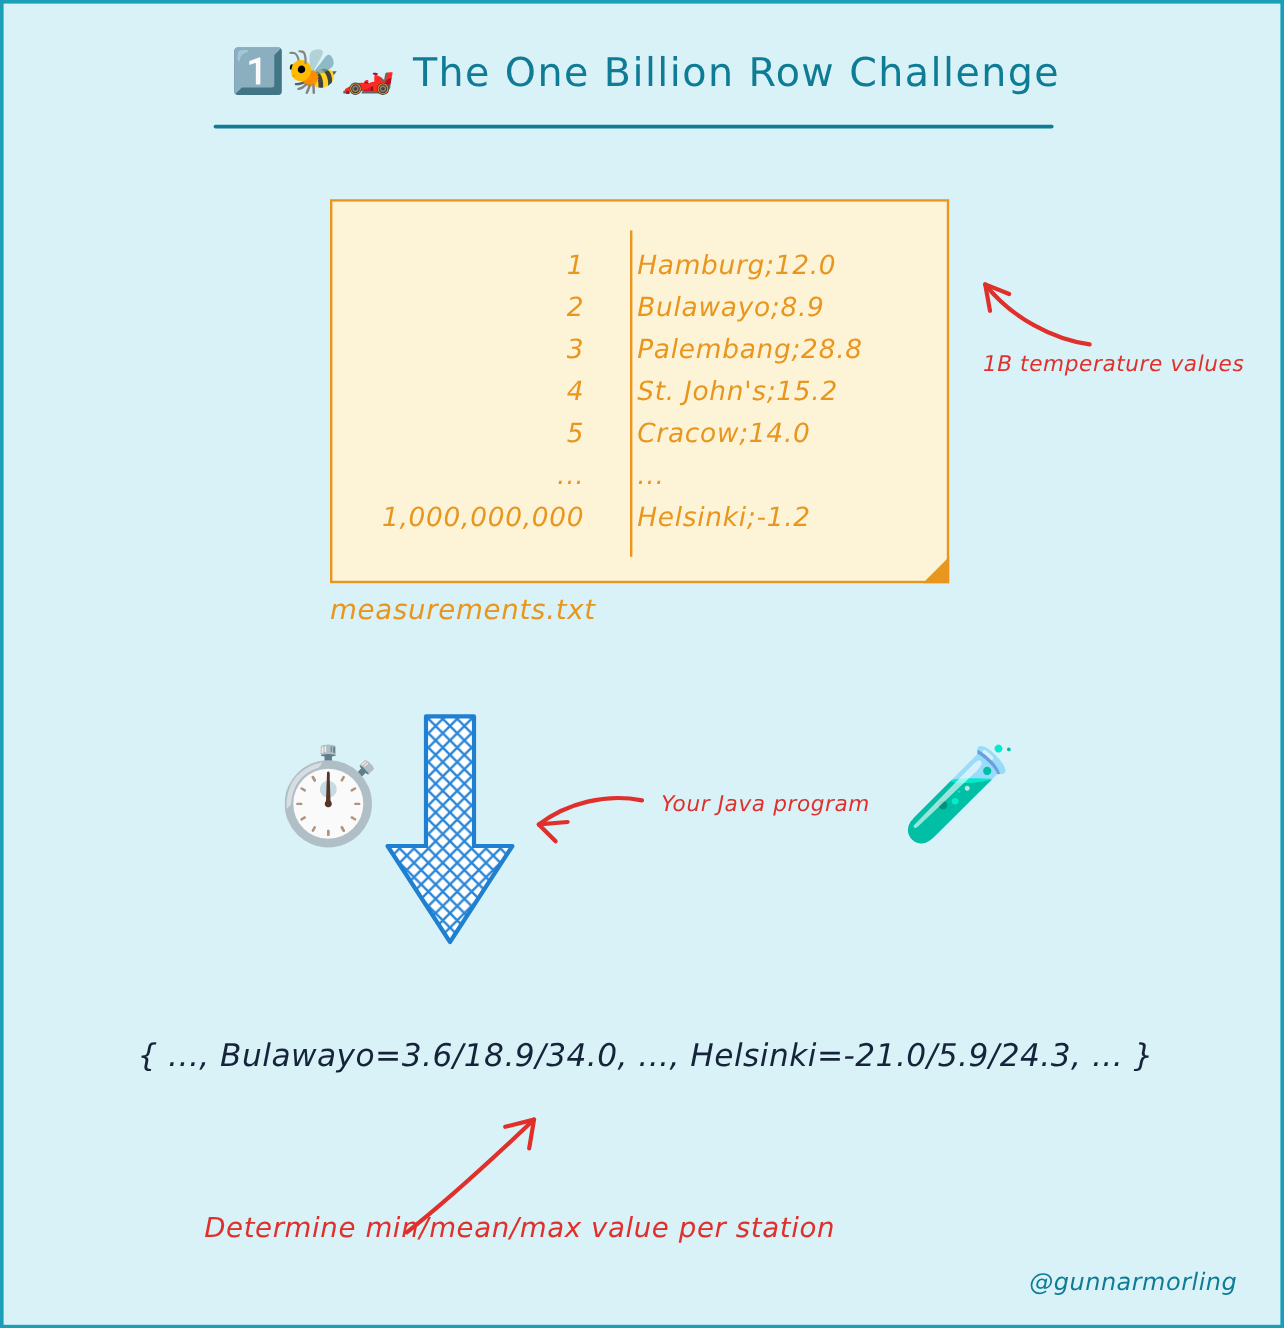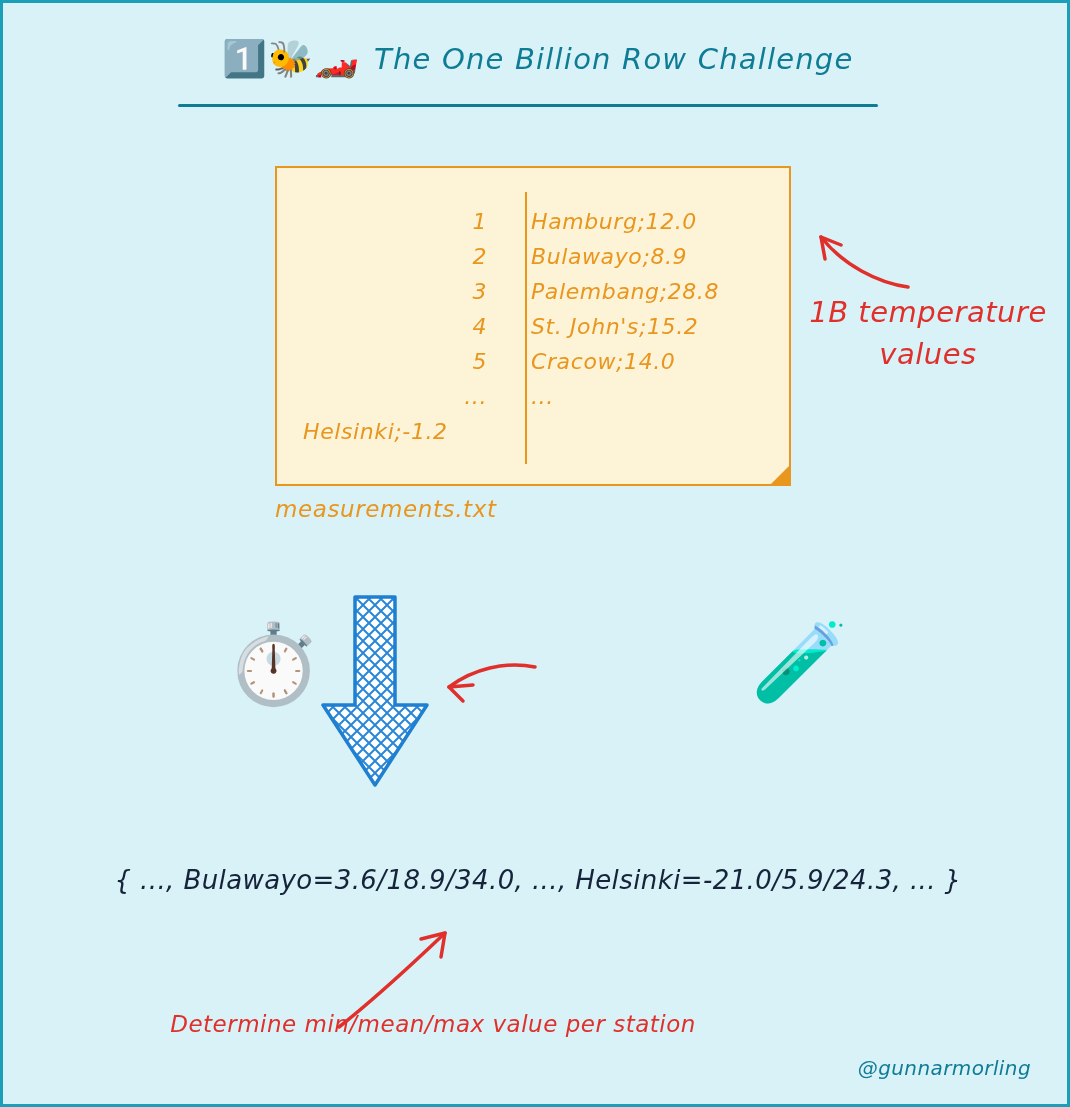--- a/index.html
+++ b/index.html
@@ -32,24 +32,23 @@
     gap: 14px;
   }
   .title-emojis {
     font-size: 36px;
     line-height: 1;
     letter-spacing: 1px;
     user-select: none;
   }
   .title-text {
     font-family: "DejaVu Sans", sans-serif;
-    font-size: 29px;
+    font-size: 33px;
     color: #0f7c96;
     letter-spacing: 1.2px;
-    font-style: italic;
   }
   .title-underline {
     position: absolute;
     left: 175px;
     top: 101px;
     width: 700px;
     height: 3px;
     background: #0f7c96;
     border-radius: 2px;
   }
@@ -117,21 +116,21 @@
     color: #e8961e;
     font-size: 23px;
     font-style: italic;
     letter-spacing: 0.6px;
   }
 
   
   .annot {
     position: absolute;
     color: #e0302c;
-    font-size: 29px;
+    font-size: 18px;
     font-style: italic;
     line-height: 1.45;
     text-align: center;
     letter-spacing: 0.5px;
   }
   #annot-1b { left: 800px; top: 288px; width: 250px; }
   #annot-java { left: 520px; top: 655px; width: 230px; }
   #annot-determine {
     left: 110px; top: 1005px; width: 640px; text-align: center; font-size: 23px;
   }
@@ -209,20 +208,21 @@
       </div>
       <div class="row">
         <span class="num">5</span>
         <span class="val">Cracow;14.0</span>
       </div>
       <div class="row">
         <span class="num">...</span>
         <span class="val">...</span>
       </div>
       <div class="row">
+        <span class="num">1,000,000,000</span>
         <span class="val">Helsinki;-1.2</span>
       </div>
     </div>
     <div class="fold"></div>
   </div>
   <div class="file-name">measurements.txt</div>
 
   <svg class="arrow-svg" id="arrow-1b" width="110" height="70" viewBox="0 0 110 70">
     <path d="M105,62 C75,58 40,40 18,12" stroke="#e0302c" stroke-width="3.5" fill="none" stroke-linecap="round"></path>
     <path d="M18,12 L38,20 M18,12 L22,34" stroke="#e0302c" stroke-width="3.5" fill="none" stroke-linecap="round"></path>
@@ -238,20 +238,21 @@
         <path d="M0,0 L12,12 M12,0 L0,12" stroke="#2a86d8" stroke-width="2"></path>
       </pattern>
     </defs>
     <path d="M40,4 L80,4 L80,112 L112,112 L60,192 L8,112 L40,112 Z" fill="url(#hatch)" stroke="#1f7fd0" stroke-width="3.5" stroke-linejoin="round"></path>
   </svg>
 
   <svg class="arrow-svg" id="arrow-java" width="110" height="60" viewBox="0 0 110 60">
     <path d="M102,14 C72,8 40,16 16,34" stroke="#e0302c" stroke-width="3.5" fill="none" stroke-linecap="round"></path>
     <path d="M16,34 L40,32 M16,34 L30,48" stroke="#e0302c" stroke-width="3.5" fill="none" stroke-linecap="round"></path>
   </svg>
+  <div class="annot" id="annot-java">Your Java program</div>
 
   <div class="emoji-icon" id="testtube">🧪</div>
 
   <div class="result-line">{ ..., Bulawayo=3.6/18.9/34.0, ..., Helsinki=-21.0/5.9/24.3, ... }</div>
 
   <svg class="arrow-svg" id="arrow-determine" width="140" height="110" viewBox="0 0 140 110">
     <path d="M6,104 C34,82 72,48 112,10" stroke="#e0302c" stroke-width="3.5" fill="none" stroke-linecap="round"></path>
     <path d="M112,10 L88,16 M112,10 L108,34" stroke="#e0302c" stroke-width="3.5" fill="none" stroke-linecap="round"></path>
   </svg>
   <div class="annot" id="annot-determine">Determine min/mean/max value per station</div>

